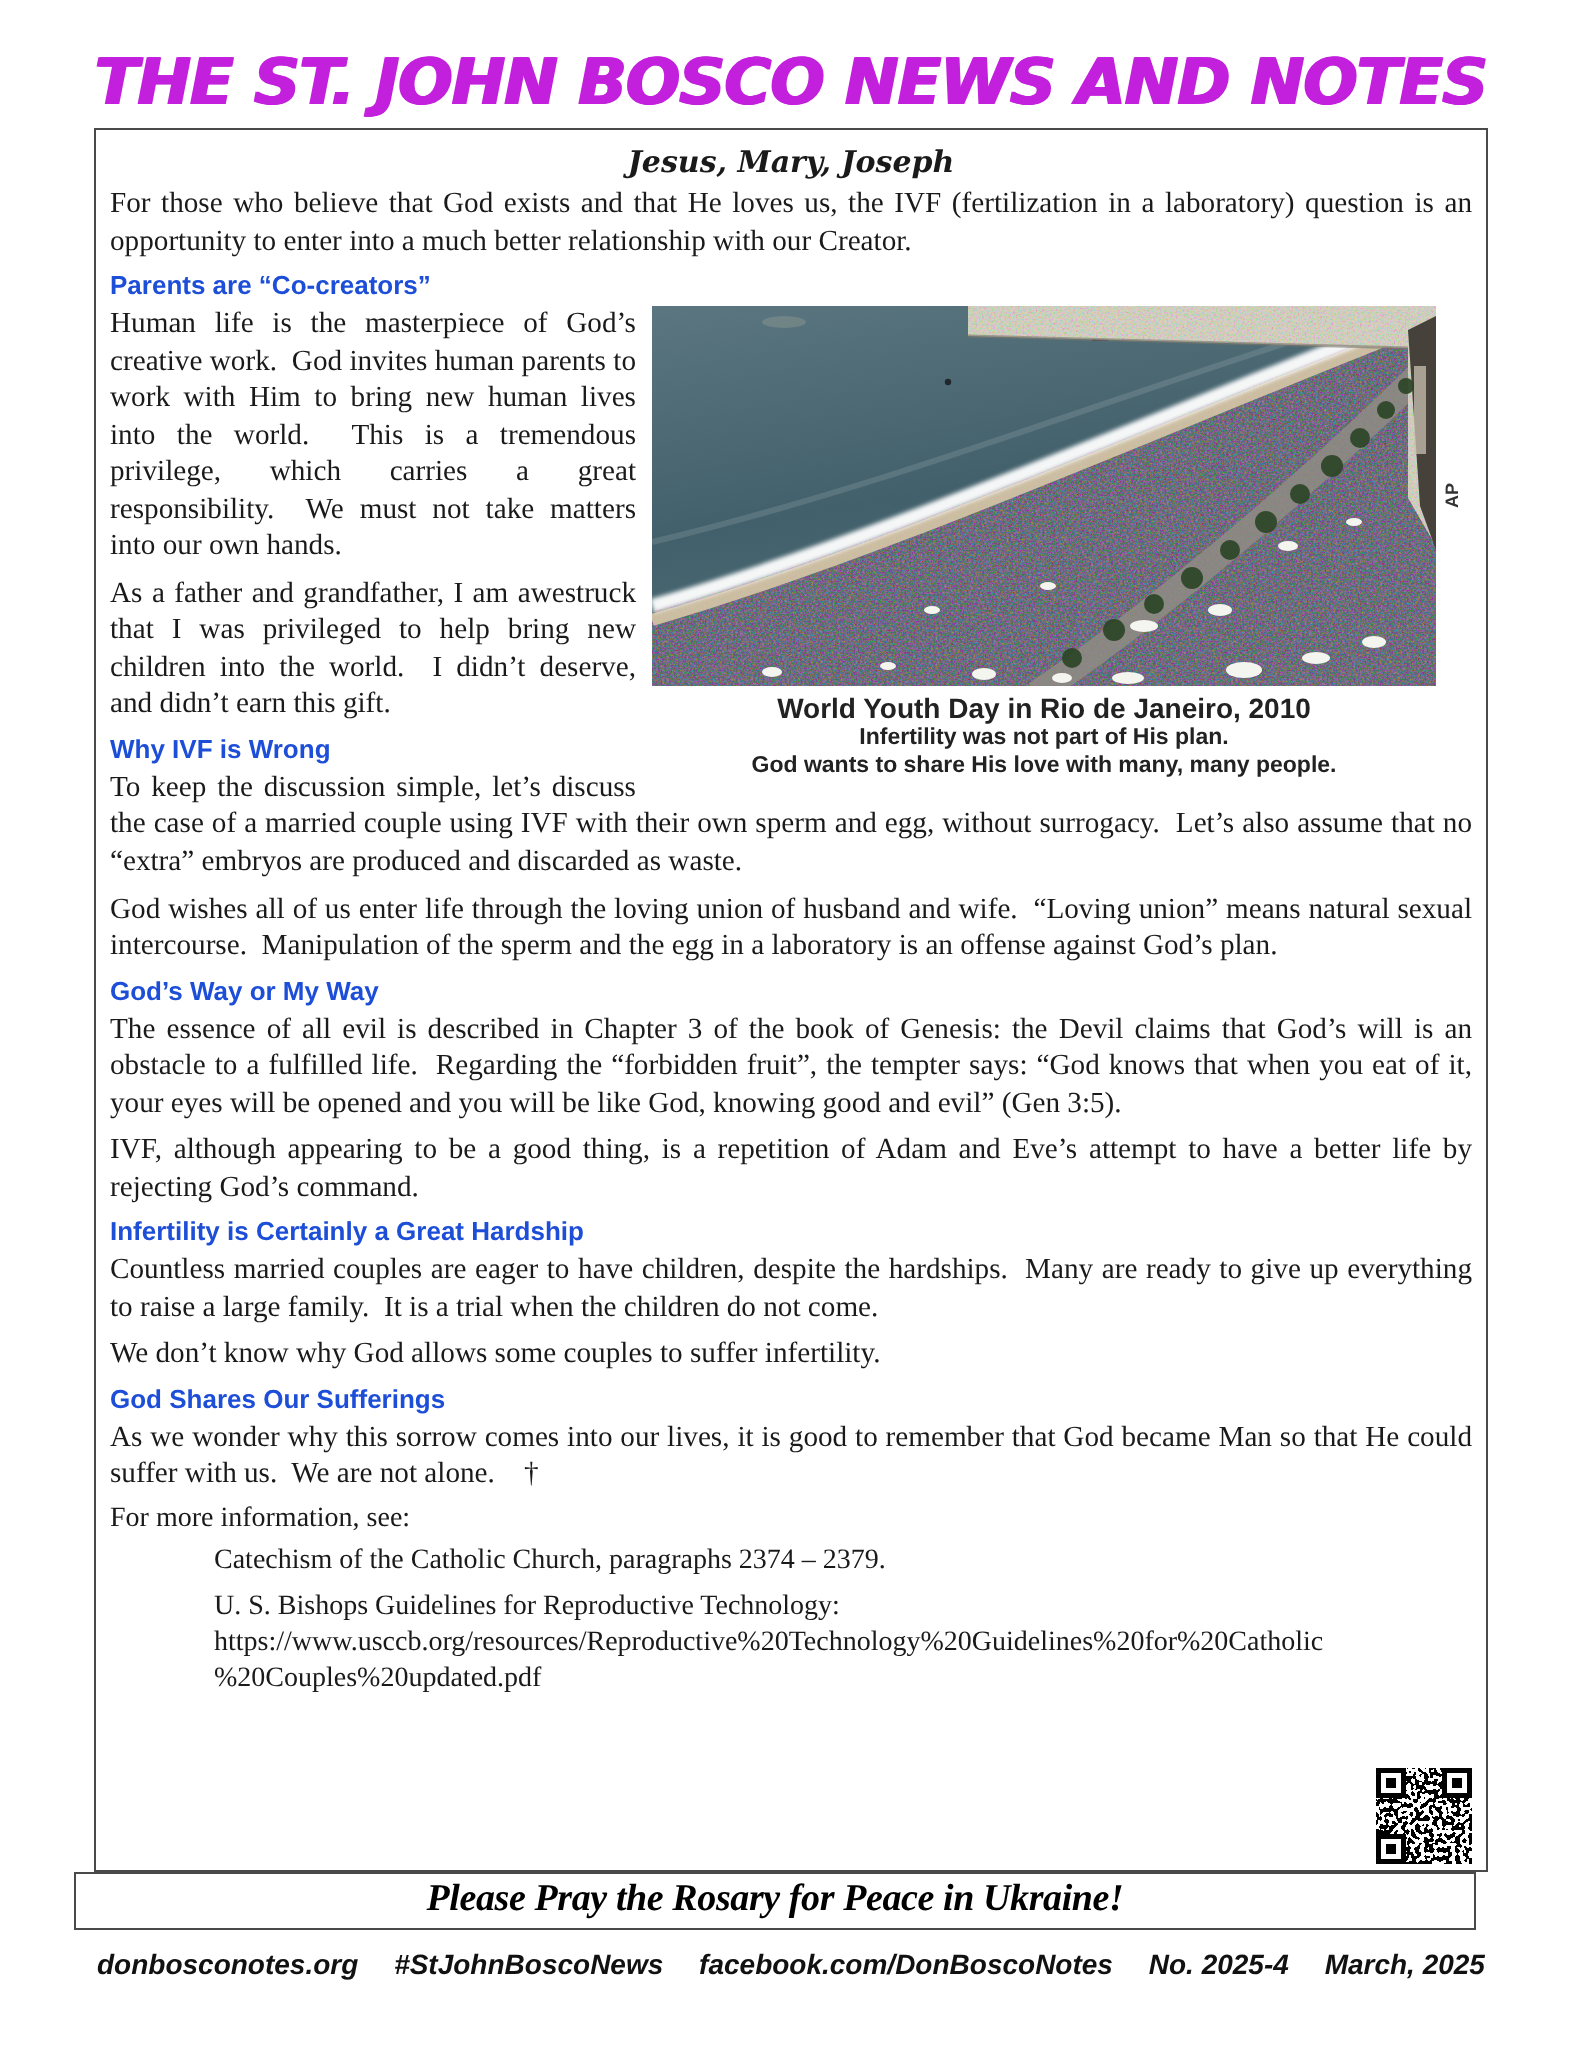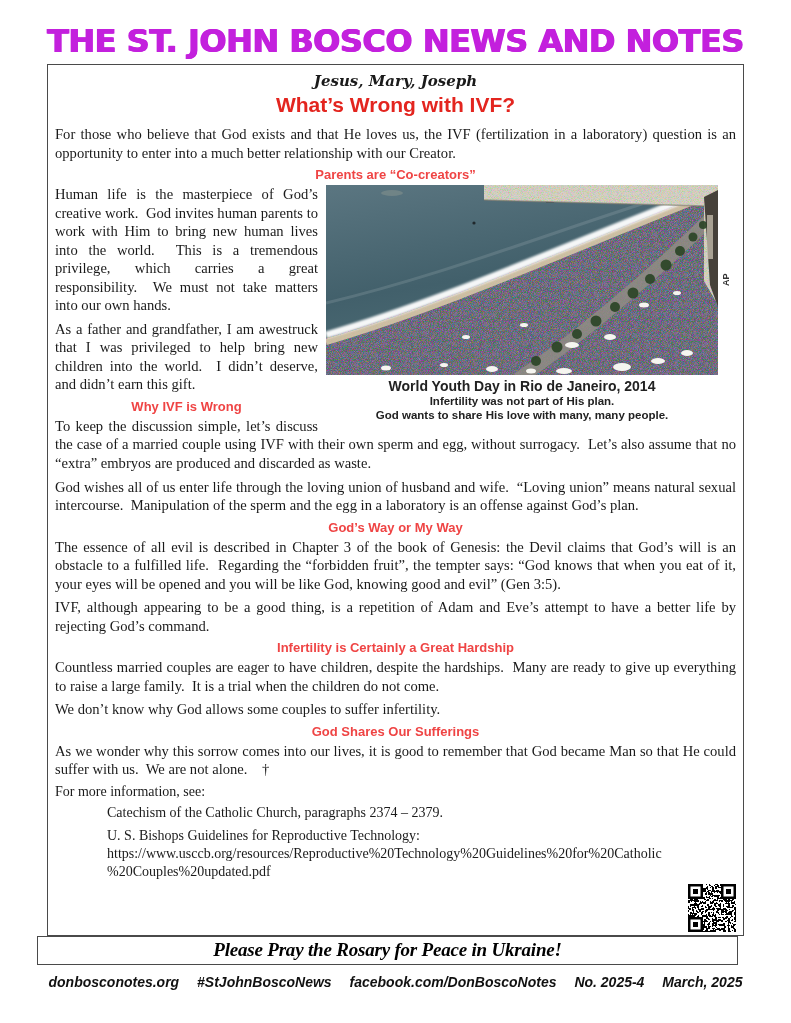--- a/index.html
+++ b/index.html
@@ -1,33 +1,33 @@
 <!DOCTYPE html>
 <html><head>
 <meta charset="utf-8">
 <style>
   html,body{margin:0;padding:0;background:#ffffff;}
   body{width:791px;height:1023px;font-family:"Liberation Serif",serif;color:#1a1a1a;position:relative;}
 
   .masthead{margin:22px 0 4px 0;text-align:center;
-    font-family:"DejaVu Sans",sans-serif;font-weight:bold;
+    font-family:"DejaVu Sans",sans-serif;font-weight:bold;font-style:italic;
     font-size:32px;letter-spacing:-0.5px;color:#c320dd;
     text-shadow:0.6px 0 0 #c320dd,-0.6px 0 0 #c320dd;}
 
   .main-box{position:relative;margin:0 45px 0 47px;width:697px;height:872px;
     border:1px solid #4a4a4a;box-sizing:border-box;padding:5px 7px 0 7px;overflow:hidden;}
 
   .invocation{text-align:center;font-style:italic;font-weight:bold;font-size:15px;
     font-family:"DejaVu Serif",serif;margin:2px 0 3px 0;}
   .headline{text-align:center;font-family:"Liberation Sans",sans-serif;font-weight:bold;
     font-size:21px;color:#e3251f;margin:0 0 8px 0;}
 
   p.body{font-size:14.6px;line-height:1.27;margin:0 0 5px 0;text-align:justify;white-space:pre-wrap;}
   h3.sec{font-family:"Liberation Sans",sans-serif;font-size:13px;font-weight:bold;
-    color:#ef4444;margin:2px 0 3px 0;text-align:center;}
+    color:#1d4ed8;margin:2px 0 3px 0;}
 
   .photo-wrap{float:right;width:410px;margin:0 0 4px 8px;}
   .photo-row{display:flex;align-items:stretch;}
   .photo{display:block;width:392px;height:190px;}
   .ap-credit{width:16px;display:flex;align-items:center;justify-content:center;
     font-family:"Liberation Sans",sans-serif;font-weight:bold;font-size:9px;color:#333;
     writing-mode:vertical-rl;transform:rotate(180deg);}
   .caption{width:392px;text-align:center;margin-top:3px;font-family:"Liberation Sans",sans-serif;}
   .cap-title{font-weight:bold;font-size:14px;color:#222;}
   .cap-sub{font-weight:bold;font-size:11.5px;color:#222;line-height:1.25;}
@@ -48,21 +48,20 @@
   .footer span{margin:0 7px;}
 </style>
 </head>
 <body>
 
 <div class="masthead">THE ST. JOHN BOSCO NEWS AND NOTES</div>
 
 <div class="main-box">
 
   <div class="invocation">Jesus, Mary, Joseph</div>
-  <h2 class="headline">What’s Wrong with IVF?</h2>
 
   <p class="body">For those who believe that God exists and that He loves us, the IVF (fertilization in a laboratory) question is an opportunity to enter into a much better relationship with our Creator.</p>
 
   <h3 class="sec">Parents are “Co-creators”</h3>
 
   <div class="photo-wrap">
     <div class="photo-row">
       <svg class="photo" viewBox="0 0 392 190" preserveAspectRatio="none">
         <defs>
           <linearGradient id="seaG" x1="0" y1="0" x2="0.35" y2="1">
@@ -129,21 +128,21 @@
             <ellipse cx="296" cy="182" rx="9" ry="4"></ellipse>
           <ellipse cx="332" cy="176" rx="7" ry="3"></ellipse>
             <ellipse cx="361" cy="168" rx="6" ry="3"></ellipse>
           <ellipse cx="140" cy="152" rx="4" ry="2"></ellipse>
             <ellipse cx="198" cy="140" rx="4" ry="2"></ellipse>
         </g>
       </svg>
       <div class="ap-credit">AP</div>
     </div>
     <div class="caption">
-      <div class="cap-title">World Youth Day in Rio de Janeiro, 2014</div>
+      <div class="cap-title">World Youth Day in Rio de Janeiro, 2010</div>
       <div class="cap-sub">Infertility was not part of His plan.</div>
       <div class="cap-sub">God wants to share His love with many, many people.</div>
     </div>
   </div>
 
   <p class="body">Human life is the masterpiece of God’s creative work.  God invites human parents to work with Him to bring new human lives into the world.  This is a tremendous privilege, which carries a great responsibility.  We must not take matters into our own hands.</p>
   <p class="body">As a father and grandfather, I am awestruck that I was privileged to help bring new children into the world.  I didn’t deserve, and didn’t earn this gift.</p>
 
   <h3 class="sec">Why IVF is Wrong</h3>
   <p class="body">To keep the discussion simple, let’s discuss the case of a married couple using IVF with their own sperm and egg, without surrogacy.  Let’s also assume that no “extra” embryos are produced and discarded as waste.</p>

